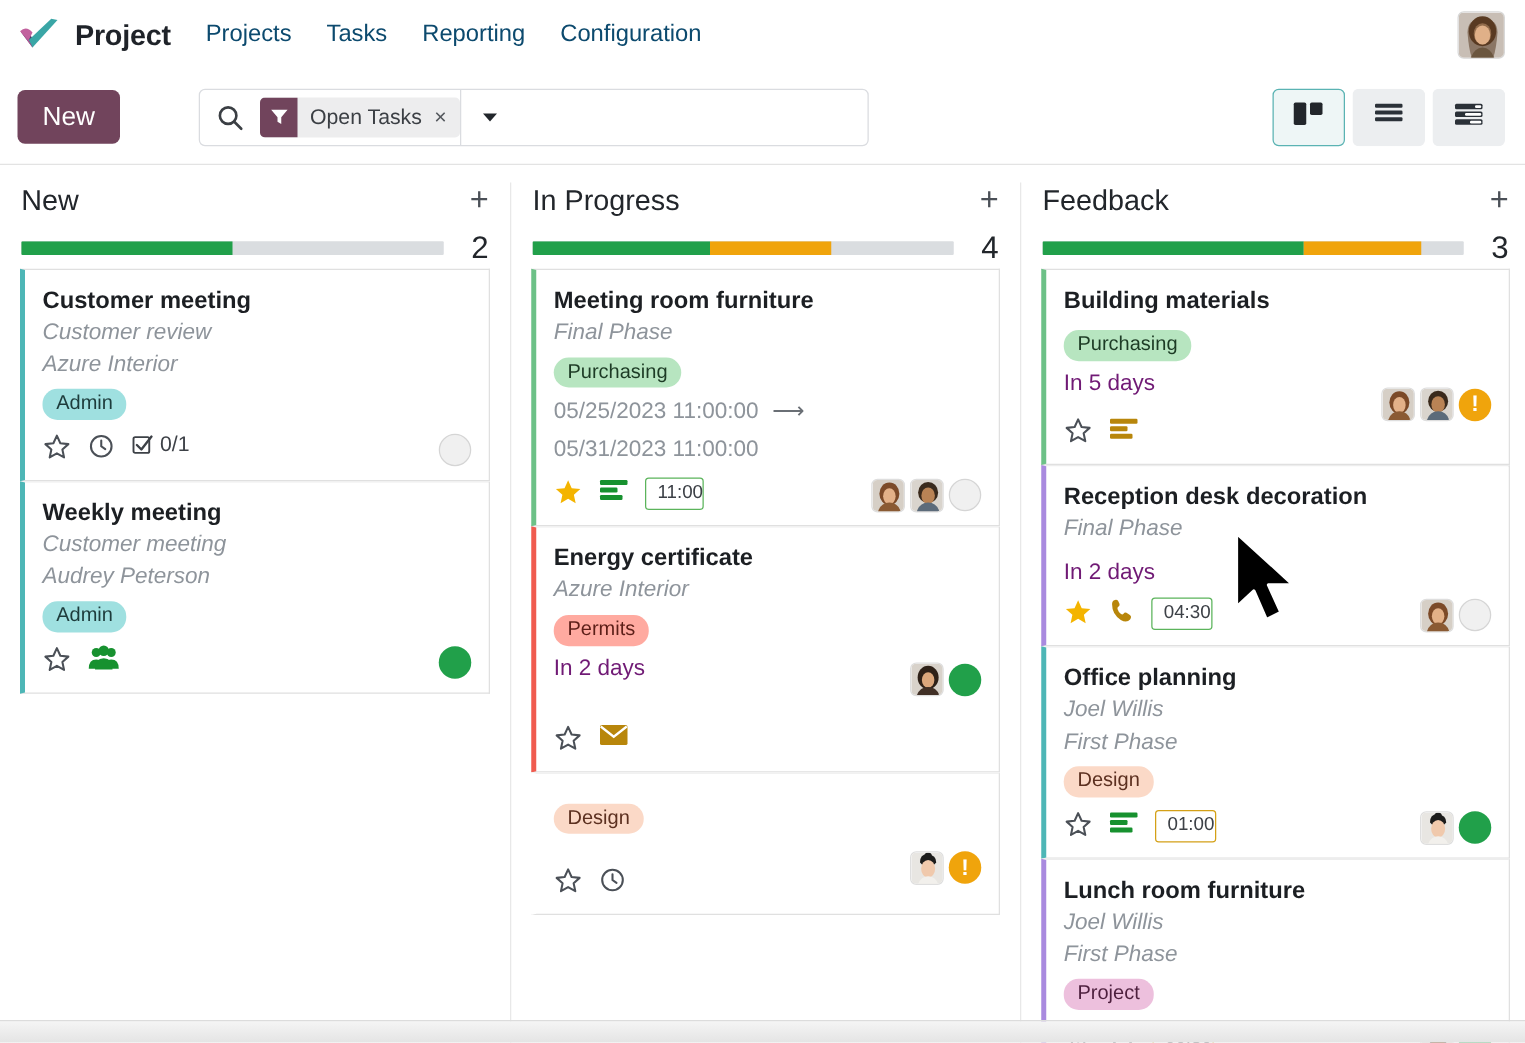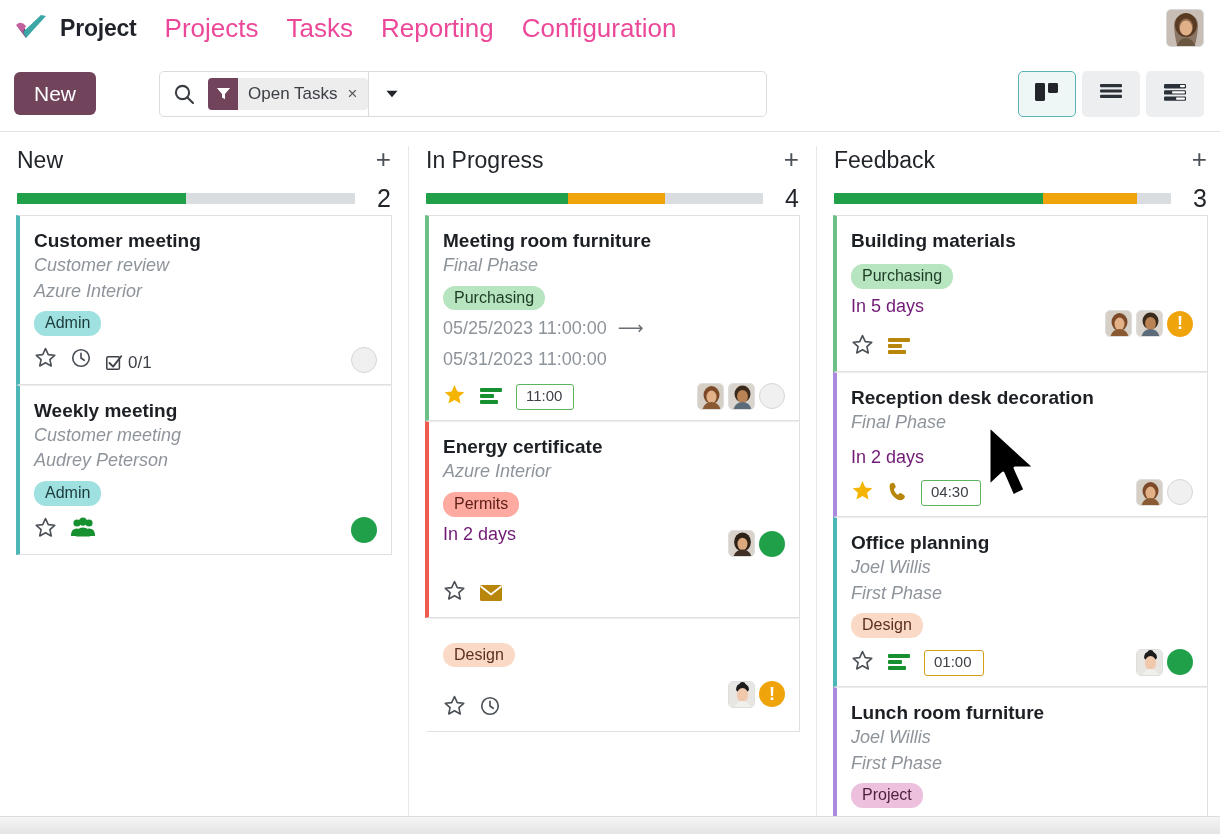--- a/index.html
+++ b/index.html
@@ -19,21 +19,21 @@
     padding: 0 16px 0 14px;
     background: #ffffff;
   }
   .brand-logo { width: 36px; height: 30px; margin-right: 10px; flex: 0 0 auto; }
   .brand-name {
     font-size: 23px; font-weight: 700; color: #1f2329;
     margin-right: 28px; letter-spacing: -0.2px;
   }
   .nav-links { display: flex; align-items: center; gap: 28px; }
   .nav-link {
-    font-size: 26px; color: #ec4899; cursor: pointer;
+    font-size: 19px; color: #0c4a6e; cursor: pointer;
     padding: 6px 0; white-space: nowrap;
   }
   .nav-spacer { flex: 1 1 auto; }
   .user-avatar {
     width: 38px; height: 38px; border-radius: 5px;
     overflow: hidden; border: 1px solid #d8d8d8; flex: 0 0 auto;
   }
 
   
   .control-bar {
@@ -45,21 +45,21 @@
     border-bottom: 1px solid #e3e3e3;
   }
   .new-button {
     background: #71445c; color: #ffffff;
     font-size: 21px; font-weight: 400;
     border: none; border-radius: 6px;
     padding: 11px 20px; cursor: pointer;
     line-height: 1;
   }
   .searchbar {
-    width: 608px;
+    width: 536px;
     margin-left: 63px;
     height: 46px;
     display: flex; align-items: center;
     border: 1px solid #dadce0;
     border-radius: 5px;
     background: #ffffff;
   }
   .search-icon-wrap {
     width: 48px; display: flex; align-items: center; justify-content: center;
     flex: 0 0 auto; cursor: pointer;
@@ -145,24 +145,24 @@
     padding: 3px 11px 4px 11px; font-size: 16px; line-height: 1.1;
   }
   .card-date { font-size: 18px; color: #8e949b; line-height: 1.45; margin-top: 5px; }
   .card-date .arrow { color: #6a6f75; margin-left: 6px; }
   .card-deadline { font-size: 18px; color: #701a75; margin-top: 7px; }
 
   .card-foot {
     display: flex; align-items: center;
     margin-top: 10px; min-height: 28px;
   }
-  .foot-left { display: flex; align-items: flex-end; gap: 13px; }
+  .foot-left { display: flex; align-items: flex-start; gap: 13px; }
   .foot-right { margin-left: auto; display: flex; align-items: center; gap: 4px; }
   .timer-badge {
-    font-size: 15px; padding: 3px 11px 4px 9px;
+    font-size: 15px; padding: 3px 0 4px 9px;
     border: 1px solid #5bb45b; border-radius: 3px;
     color: #3d4147; line-height: 1.1;
   }
   .timer-badge.warn { border-color: #d4a017; }
   .mini-avatar {
     width: 27px; height: 27px; border-radius: 5px;
     overflow: hidden; border: 1px solid #dedede; flex: 0 0 auto;
   }
   .dot { width: 26px; height: 26px; border-radius: 50%; flex: 0 0 auto; }
   .dot.empty { background: #f0f0f0; border: 1px solid #d5d5d5; }

